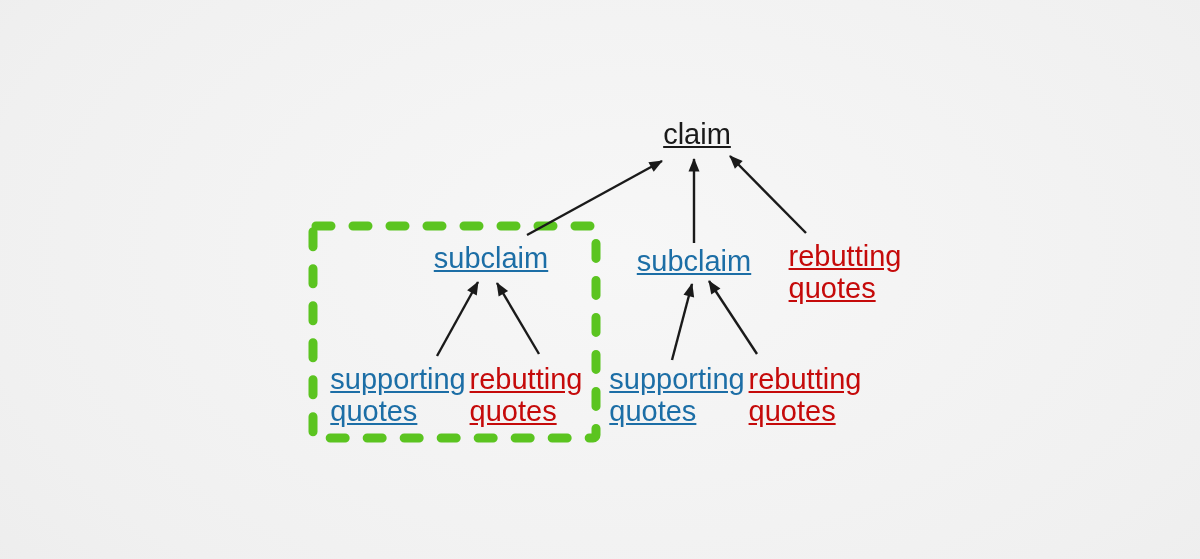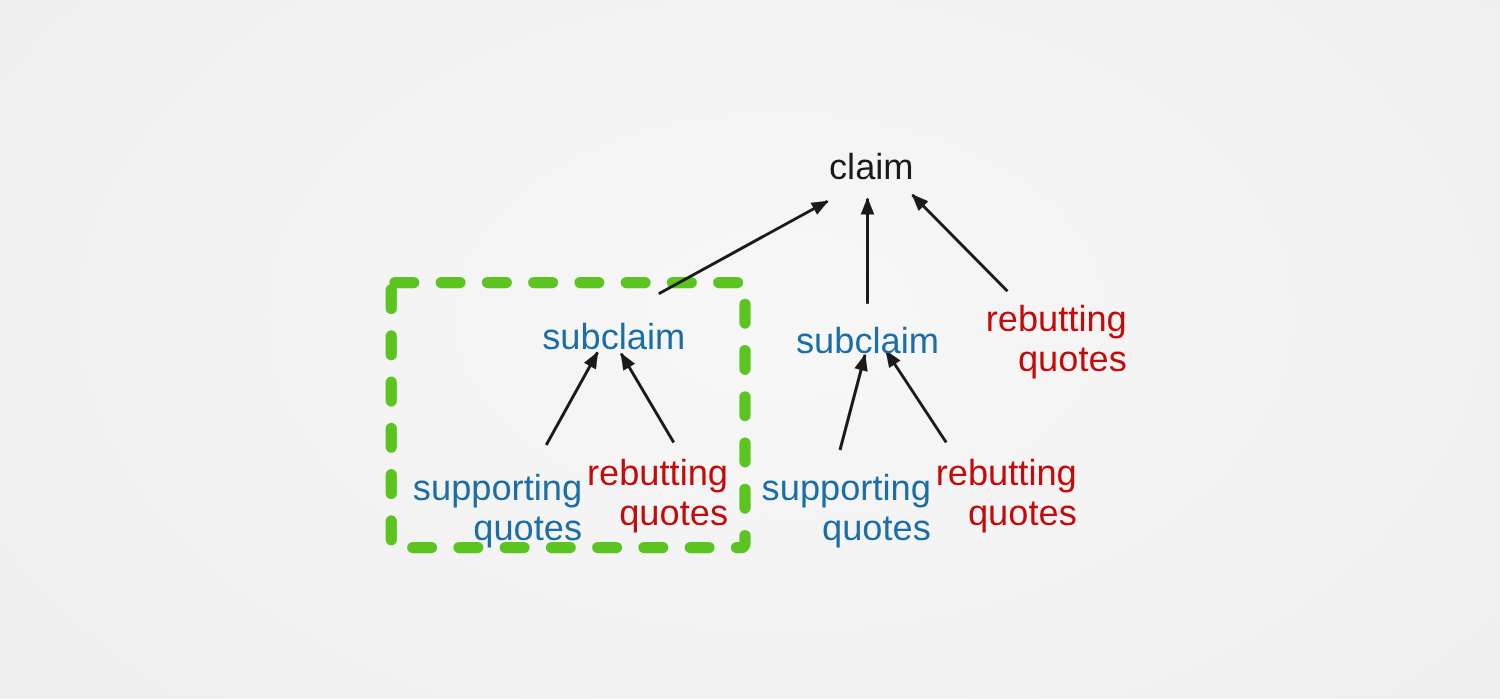--- a/index.html
+++ b/index.html
@@ -28,25 +28,26 @@
   .edge {
     stroke: var(--arrow, #1a1a1a);
     stroke-width: 2.4;
     fill: none;
   }
   .node {
     position: absolute;
     transform: translate(-50%, -50%);
     font-size: 29px;
     line-height: 32px;
-    text-align: right;
+    text-align: left;
     white-space: pre-line;
+    text-decoration: underline;
   }
   .claim  { color: var(--claim-text, #1a1a1a); }
-  .support{ color: var(--supporting-text, #1c6ea6); margin-top: 12px; }
+  .support{ color: var(--supporting-text, #1c6ea6); }
   .rebut  { color: var(--rebutting-text, #c50a0a); }
 </style>
 </head>
 <body>
 
 <div class="stage">
 
   <svg class="layer" viewBox="0 0 1200 559" aria-hidden="true">
     <defs>
       <marker id="ah" markerUnits="userSpaceOnUse" markerWidth="16" markerHeight="14" refX="13" refY="6" orient="auto">

